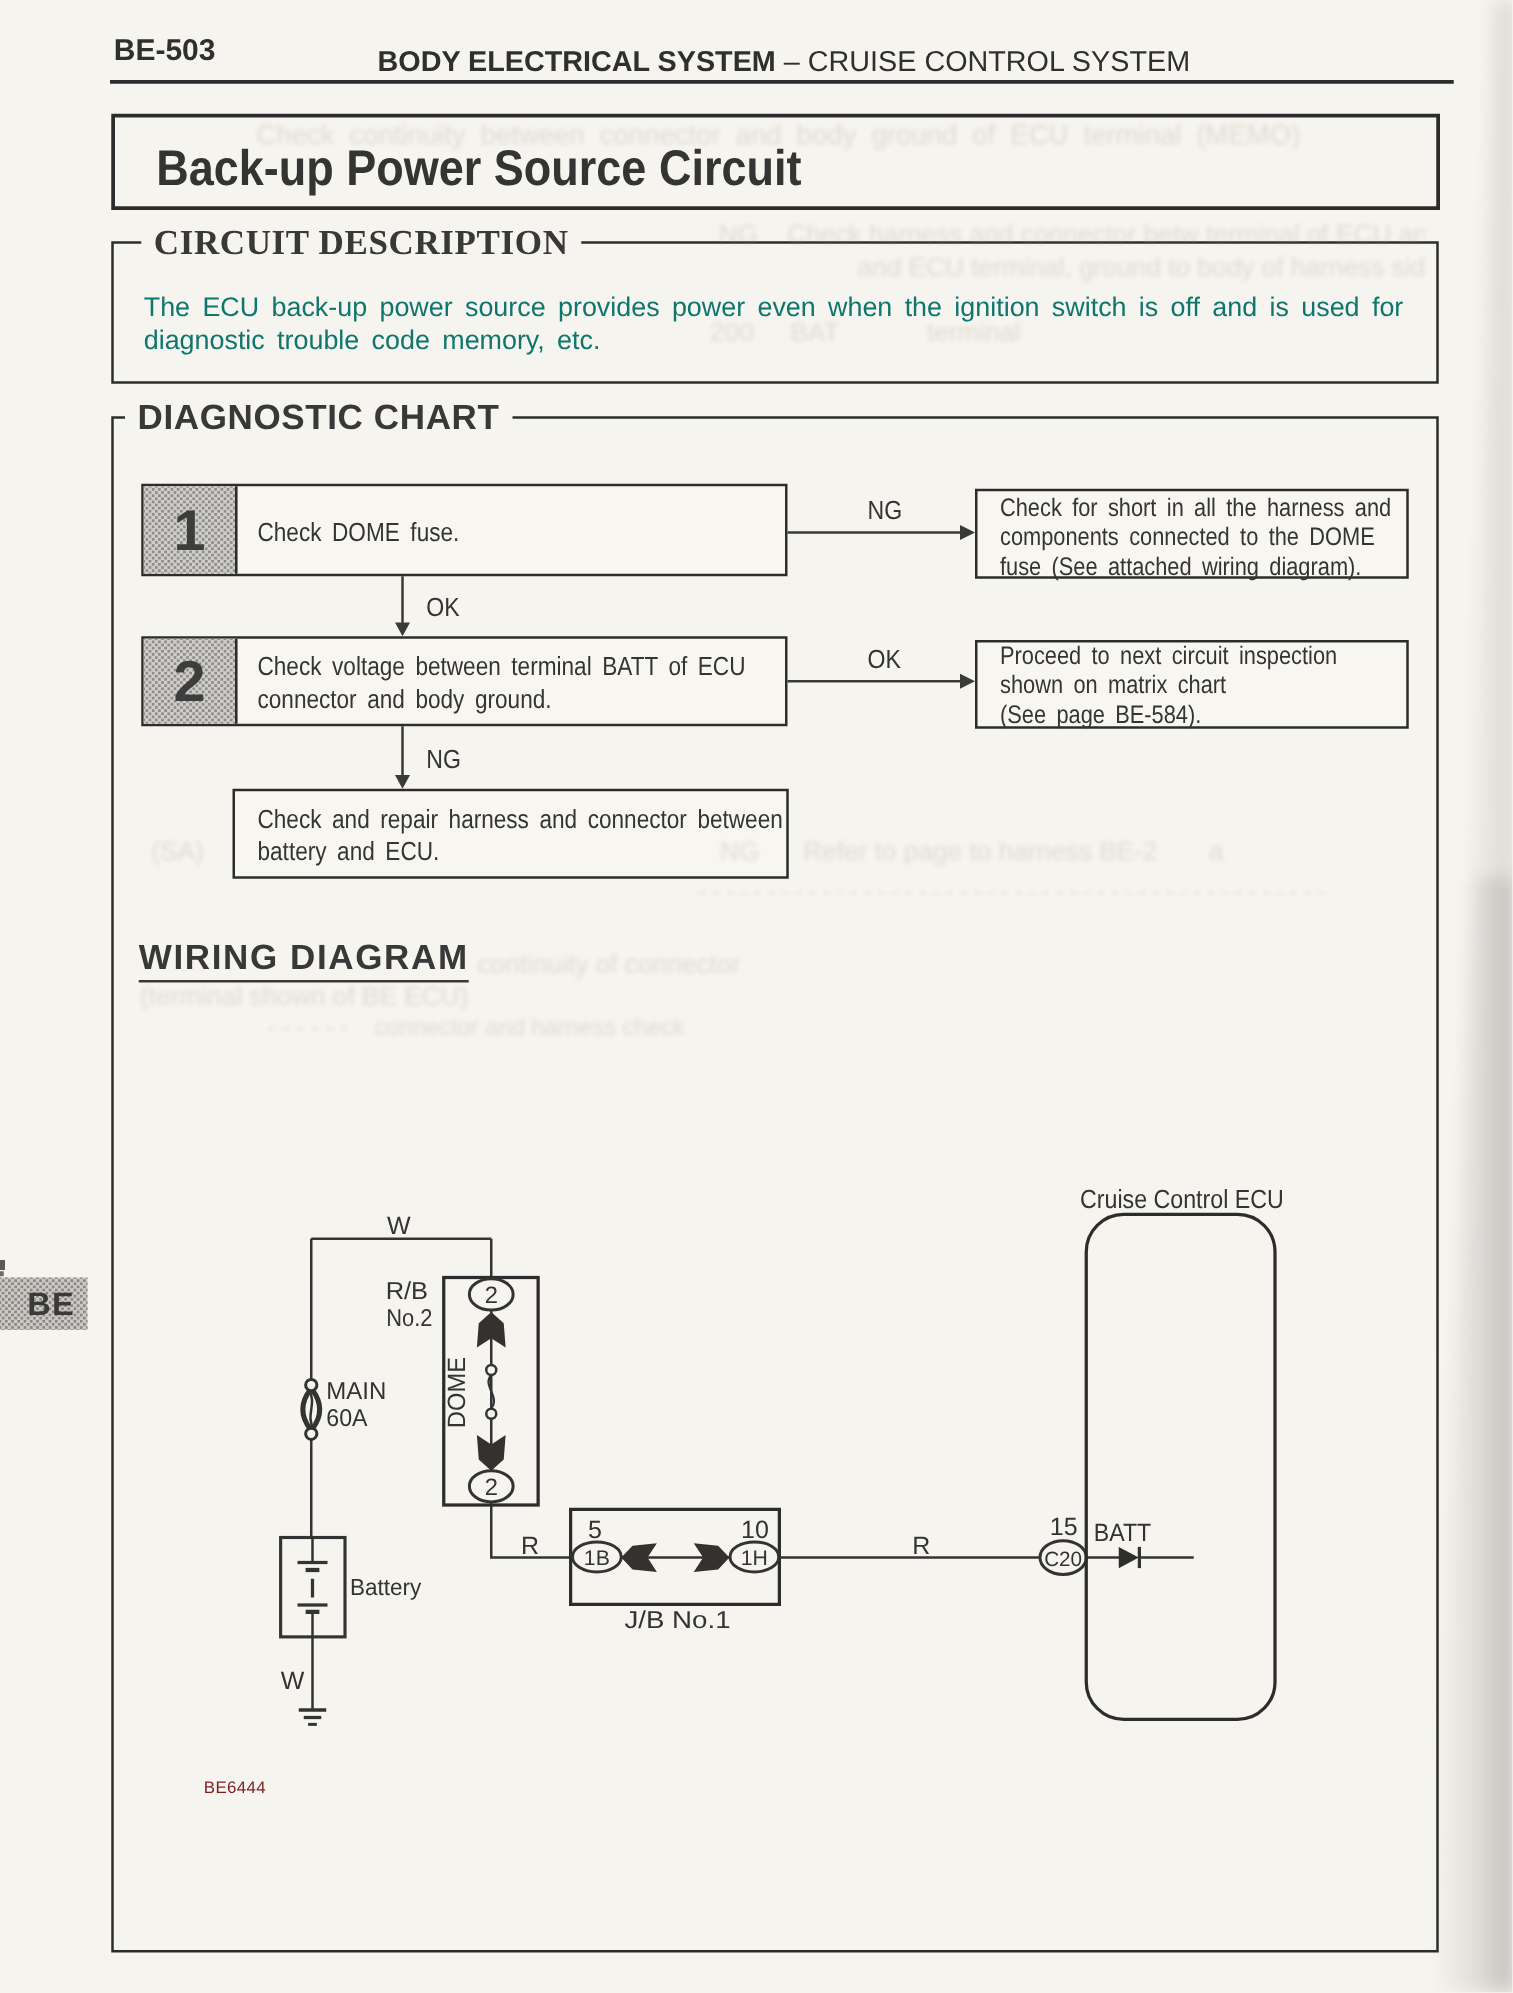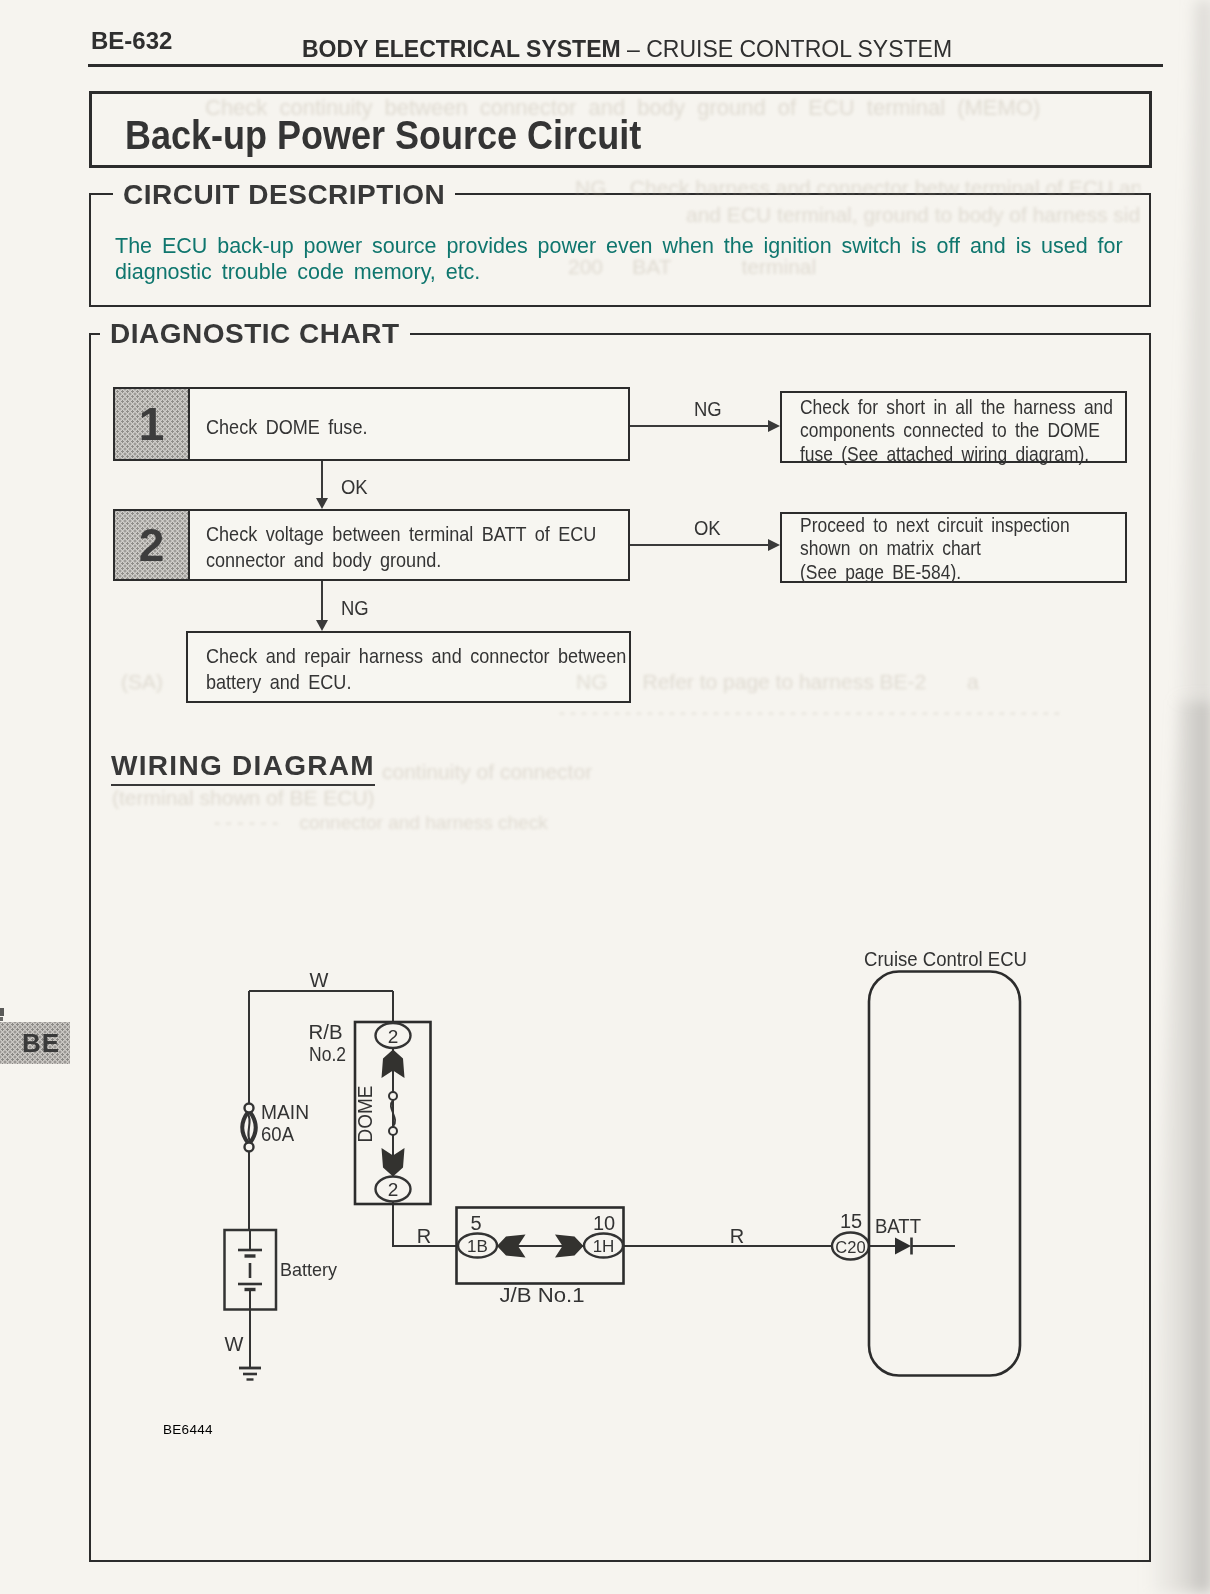--- a/index.html
+++ b/index.html
@@ -40,31 +40,31 @@
         <stop offset="1" stop-color="#a3a19e" stop-opacity="0.68"></stop>
       </linearGradient>
       <filter id="eb" x="-30%" y="-8%" width="160%" height="116%">
         <feGaussianBlur stdDeviation="7"></feGaussianBlur>
       </filter>
     </defs>
     <polygon points="1194,0 1212,0 1212,700 1178,700" fill="url(#eg1)" filter="url(#eb)"></polygon>
     <polygon points="1178,700 1212,700 1212,1594 1146,1594" fill="url(#eg2)" filter="url(#eb)"></polygon>
   </svg>
 
-  <div class="abs" style="left:91px;top:27px;font-weight:bold;font-size:24px;color:#2f2f2f;">BE-632</div>
+  <div class="abs" style="left:91px;top:27px;font-weight:bold;font-size:24px;color:#2f2f2f;">BE-503</div>
   <div class="abs" style="left:302px;top:36px;font-size:23px;color:#2f2f2f;white-space:nowrap;">
     <span style="font-weight:bold;">BODY ELECTRICAL SYSTEM</span><span> – CRUISE CONTROL SYSTEM</span>
   </div>
   <div class="abs" style="left:88px;top:64px;width:1075px;height:3.2px;background:#2c2c2c;"></div>
 
   <div class="bx" style="left:89px;top:91px;width:1063px;height:77px;"></div>
   <div class="abs" style="left:125px;top:113px;font-weight:bold;font-size:40px;color:#343434;transform:scaleX(0.9);transform-origin:0 0;white-space:nowrap;">Back-up Power Source Circuit</div>
 
   <div class="fieldbx" style="left:89px;top:193px;width:1062px;height:114px;"></div>
-  <div class="legend" style="left:113px;top:179px;">CIRCUIT DESCRIPTION</div>
+  <div class="legend" style="left:113px;top:179px;font-family:Liberation Serif, serif;">CIRCUIT DESCRIPTION</div>
   <div class="abs" style="left:115px;top:233px;font-size:21.5px;line-height:26.4px;color:#0f766e;width:1080px;word-spacing:3.9px;">
     The ECU back-up power source provides power even when the ignition switch is off and is used for<br>diagnostic trouble code memory, etc.
   </div>
 
   <div class="fieldbx" style="left:89px;top:333px;width:1062px;height:1229px;"></div>
   <div class="legend" style="left:100px;top:318px;">DIAGNOSTIC CHART</div>
 
   <div class="fc-box" style="left:113px;top:387px;width:517px;height:74px;">
     <div class="fc-num">1</div>
   </div>
@@ -217,13 +217,13 @@
   <div class="bleed" style="left:575px;top:176px;max-width:565px;overflow:hidden;">NG&nbsp;&nbsp;&nbsp;&nbsp;Check harness and connector betw terminal of ECU and bo</div>
   <div class="bleed" style="left:686px;top:203px;max-width:455px;overflow:hidden;">and ECU terminal, ground to body of harness sid</div>
   <div class="bleed" style="left:568px;top:255px;">200&nbsp;&nbsp;&nbsp;&nbsp;&nbsp;BAT&nbsp;&nbsp;&nbsp;&nbsp;&nbsp;&nbsp;&nbsp;&nbsp;&nbsp;&nbsp;&nbsp;&nbsp;terminal</div>
   <div class="bleed" style="left:576px;top:670px;">NG&nbsp;&nbsp;&nbsp;&nbsp;&nbsp;&nbsp;Refer to page to harness BE-2&nbsp;&nbsp;&nbsp;&nbsp;&nbsp;&nbsp;&nbsp;a</div>
   <div class="bleed" style="left:121px;top:670px;">(SA)</div>
   <div class="bleed" style="left:559px;top:703px;font-size:18px;">- - - - - - - - - - - - - - - - - - - - - - - - - - - - - - - - - - - - - - - - - - - - - -</div>
   <div class="bleed" style="left:382px;top:760px;">continuity of connector</div>
   <div class="bleed" style="left:112px;top:786px;">(terminal  shown  of  BE  ECU)</div>
   <div class="bleed" style="left:214px;top:812px;font-size:19px;">- - - - - -&nbsp;&nbsp;&nbsp;&nbsp;connector and harness check</div>
 
-  <div class="abs" style="left:163px;top:1422px;font-size:13.5px;color:#000000;letter-spacing:0.3px;">BE6444</div>
+  <div class="abs" style="left:163px;top:1422px;font-size:13.5px;color:#7f1d1d;letter-spacing:0.3px;">BE6444</div>
 
 </body></html>

